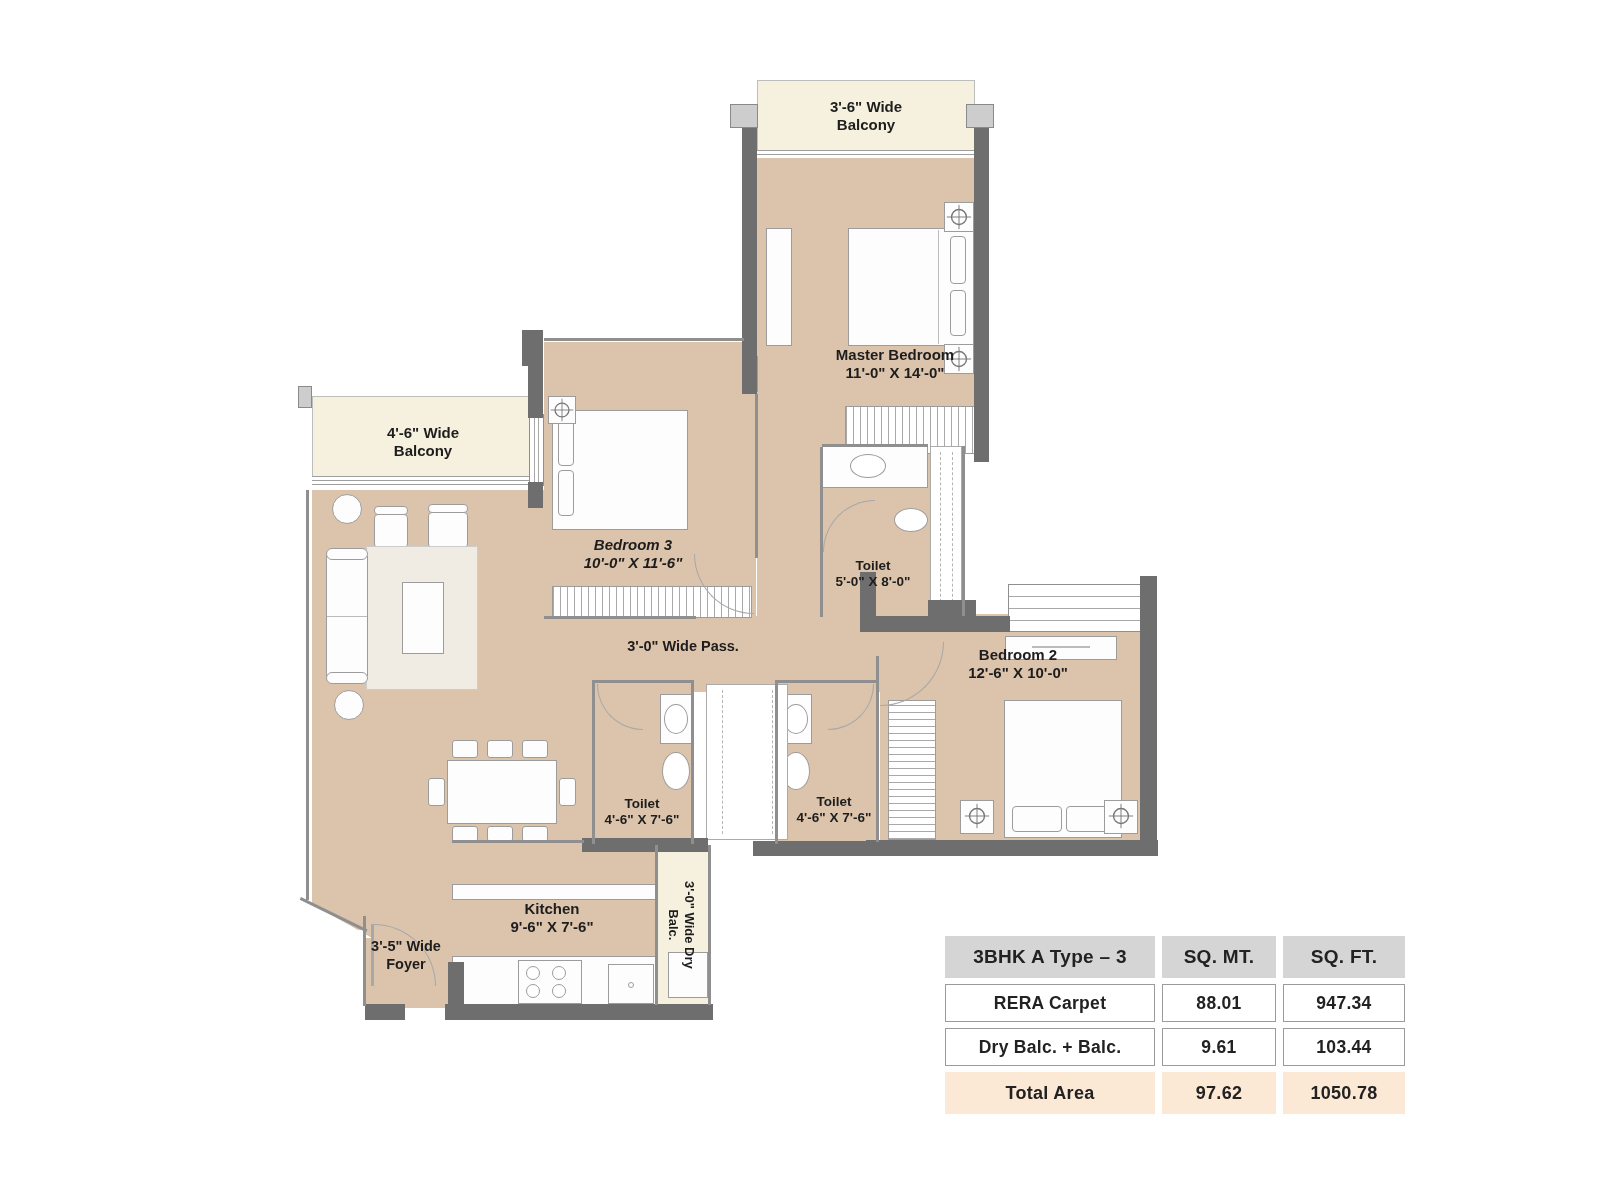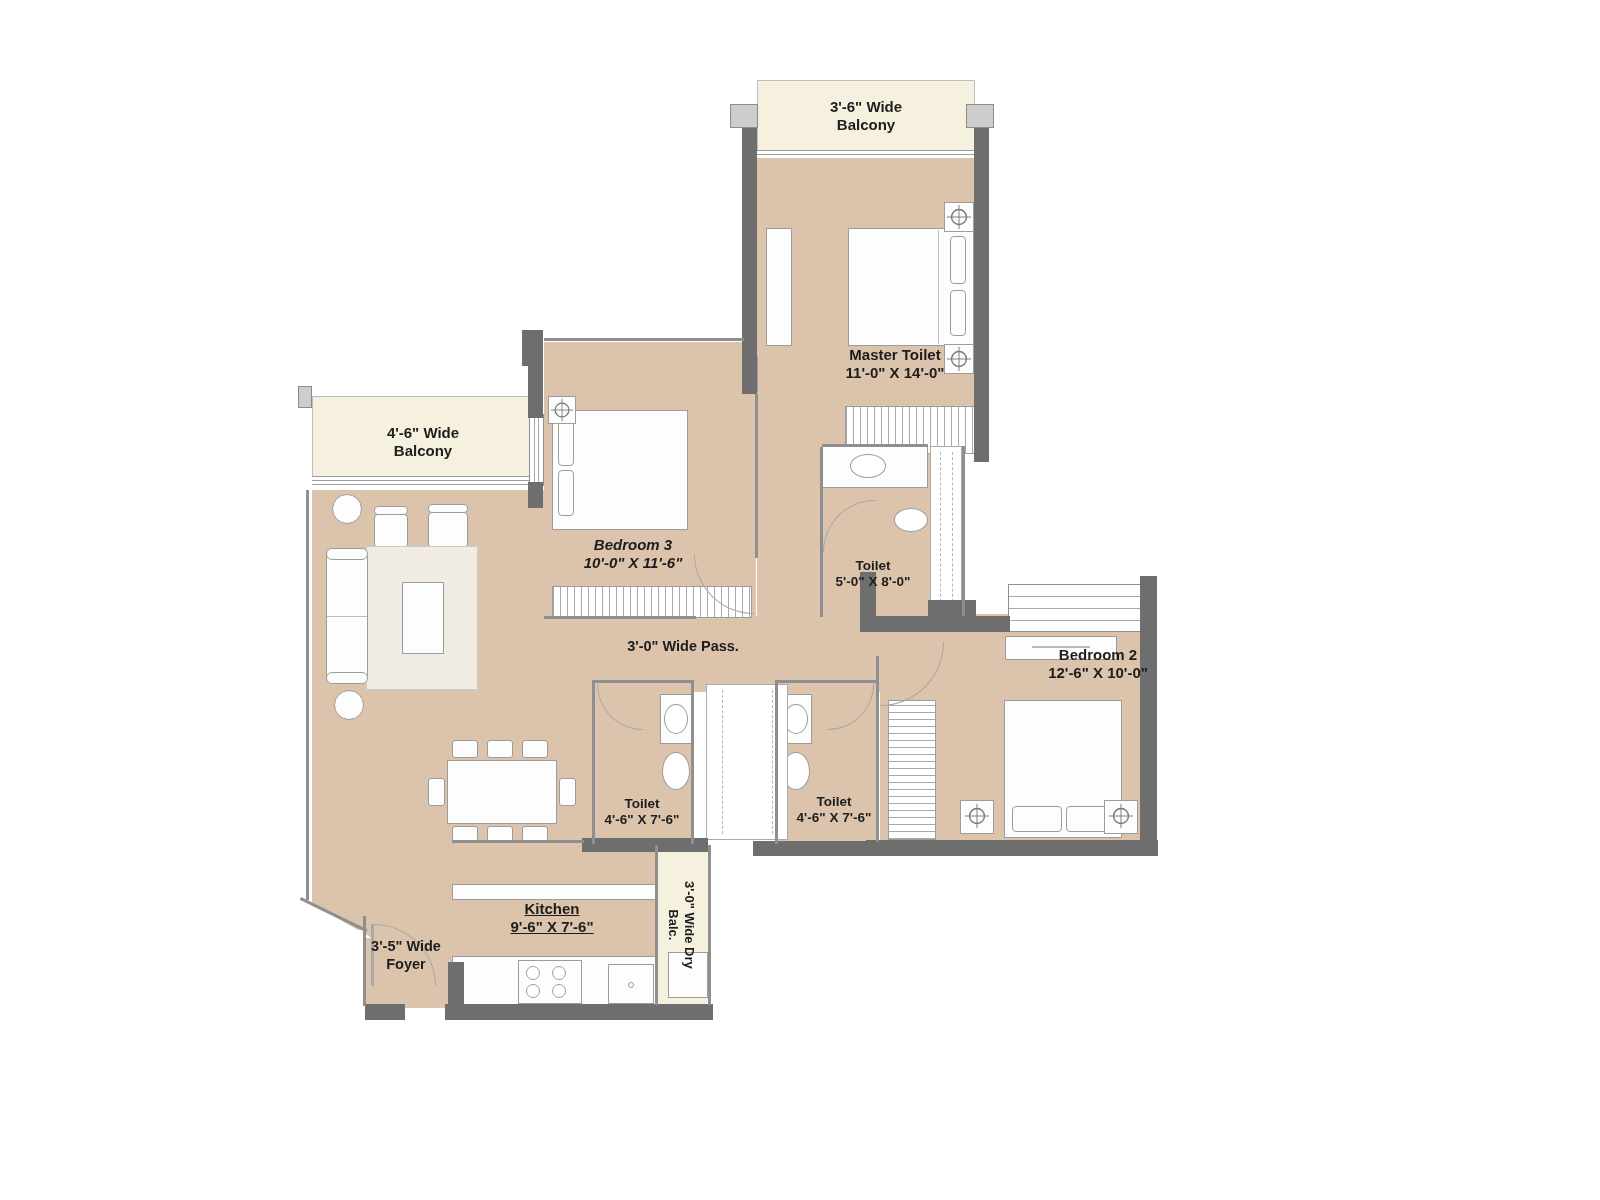--- a/index.html
+++ b/index.html
@@ -225,55 +225,72 @@
 
   <div class="abs lbl" style="left:776px;top:98px;width:180px;">
     <div>3'-6" Wide</div>
     <div>Balcony</div>
   </div>
   <div class="abs lbl" style="left:348px;top:424px;width:150px;">
     <div>4'-6" Wide</div>
     <div>Balcony</div>
   </div>
   <div class="abs lbl" style="left:805px;top:346px;width:180px;">
-    <div>Master Toilet</div>
+    <div>Master Bedroom</div>
     <div>11'-0" X 14'-0"</div>
   </div>
   <div class="abs lbl" style="left:543px;top:536px;width:180px;font-style:italic;">
     <div>Bedroom 3</div>
     <div>10'-0" X 11'-6"</div>
   </div>
   <div class="abs lbl lbl-s" style="left:820px;top:558px;width:106px;">
     <div>Toilet</div>
     <div>5'-0" X 8'-0"</div>
   </div>
-  <div class="abs lbl" style="left:1008px;top:646px;width:180px;">
+  <div class="abs lbl" style="left:928px;top:646px;width:180px;">
     <div>Bedroom 2</div>
     <div>12'-6" X 10'-0"</div>
   </div>
   <div class="abs lbl lbl-m" style="left:598px;top:638px;width:170px;">
     <div>3'-0" Wide Pass.</div>
   </div>
   <div class="abs lbl lbl-s" style="left:592px;top:796px;width:100px;background:rgba(220,195,171,.0);">
     <div>Toilet</div>
     <div>4'-6" X 7'-6"</div>
   </div>
   <div class="abs lbl lbl-s" style="left:784px;top:794px;width:100px;">
     <div>Toilet</div>
     <div>4'-6" X 7'-6"</div>
   </div>
-  <div class="abs lbl" style="left:478px;top:900px;width:148px;text-decoration:underline;">
+  <div class="abs lbl" style="left:478px;top:900px;width:148px;">
     <div>Kitchen</div>
     <div>9'-6" X 7'-6"</div>
   </div>
   <div class="abs lbl lbl-m" style="left:356px;top:938px;width:100px;">
     <div>3'-5" Wide</div>
     <div>Foyer</div>
   </div>
   <div class="abs" style="left:650px;top:845px;width:62px;height:160px;display:flex;align-items:center;justify-content:center;">
     <div class="lbl" style="font-size:13px;transform:rotate(90deg);white-space:nowrap;">
       <div>3'-0" Wide Dry</div>
       <div>Balc.</div>
     </div>
   </div>
 
+  <div class="abs atable" style="left:945px;top:936px;">
+    <div class="th">3BHK A Type – 3</div>
+    <div class="th">SQ. MT.</div>
+    <div class="th">SQ. FT.</div>
+
+    <div class="td">RERA Carpet</div>
+    <div class="td">88.01</div>
+    <div class="td">947.34</div>
+
+    <div class="td">Dry Balc. + Balc.</div>
+    <div class="td">9.61</div>
+    <div class="td">103.44</div>
+
+    <div class="tt">Total Area</div>
+    <div class="tt">97.62</div>
+    <div class="tt">1050.78</div>
+  </div>
 
 </div>
 
 </body></html>

